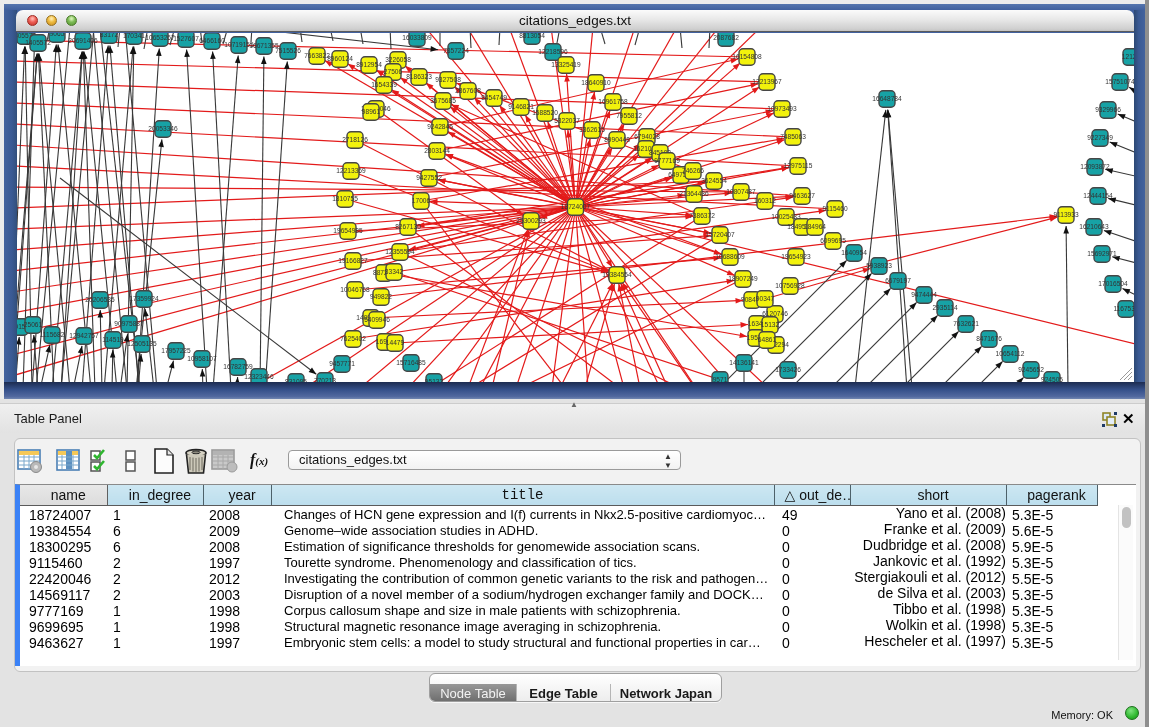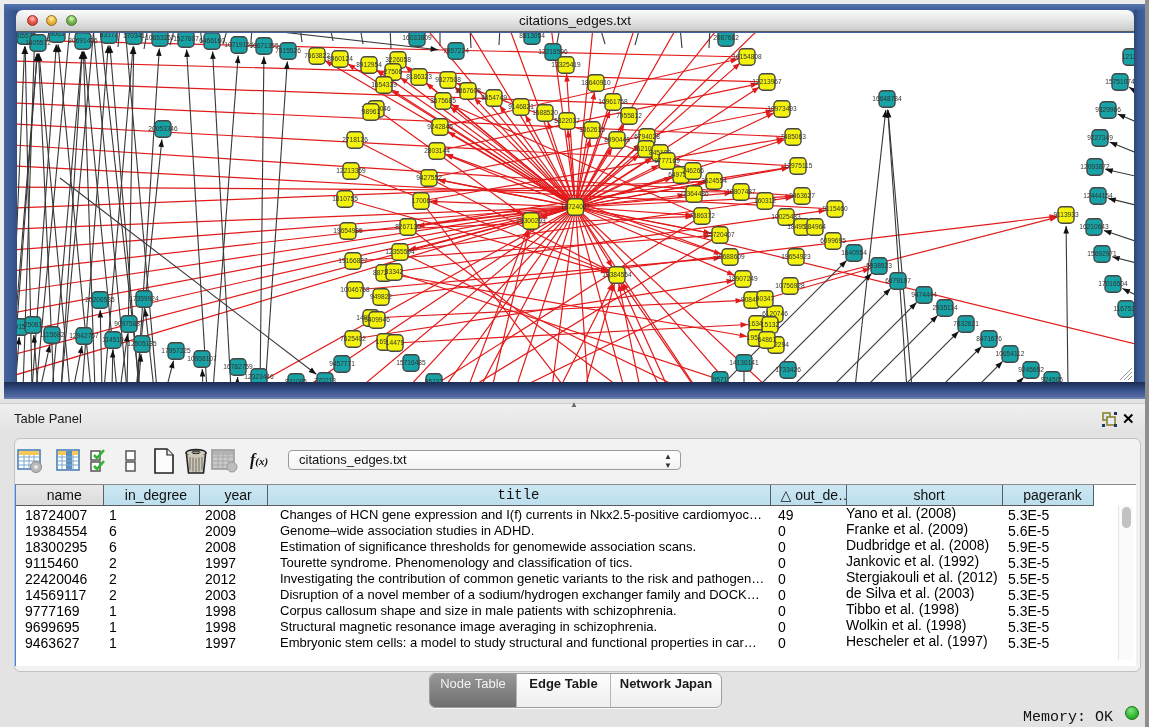--- a/index.html
+++ b/index.html
@@ -41,47 +41,47 @@
 
 #inner { position:absolute; left:14px; top:39px; width:1127px; height:234px;
   background:#f2f2f2; border:1px solid #c2c2c2; border-radius:6px; }
 #toolbar { position:absolute; left:2px; top:9px; height:28px; width:700px; }
 #combo { position:absolute; left:273px; top:11px; width:393px; height:20px;
   background:linear-gradient(#ffffff,#f2f2f2); border:1px solid #9a9a9a; border-radius:4px;
   font-size:13px; color:#111; padding-left:10px; line-height:18px; }
 #combo .arr { position:absolute; right:8px; top:1px; font-size:8px; color:#333; line-height:9px; }
 
 #tablewrap { position:absolute; left:0px; top:45px; width:1121px; height:182px;
-  background:#fff; overflow:hidden; border-top:1px solid #8a8a8a; border-left:1px solid #3b82f6; }
+  background:#fff; overflow:hidden; border-top:1px solid #8a8a8a; border-left:5px solid #3b82f6; }
 table { border-collapse:collapse; table-layout:fixed; width:1121px; font-size:14px; }
 th { height:20px; font-weight:normal; font-size:14px; color:#111; text-indent:10px;
   background:linear-gradient(#cde7f2,#bcdeed); border-right:1px solid #4d616a;
   border-bottom:1px solid #5a5a5a; overflow:hidden; white-space:nowrap; }
 th.c-name { background:linear-gradient(#e8e8e8,#dcdcdc); border-right:1px solid #606060; }
 th.c-title { text-indent:0;font-family:Liberation Mono, monospace; }
 td { height:11.8px; line-height:12.4px; padding:3.6px 0 0 6px; color:#000; white-space:nowrap; overflow:hidden; }
 td.c-name { padding-left:9px; }
 td.c-year { padding-left:6px;margin-top:36px; }
 td.c-title { padding-left:13px; font-size:13px; }
 td.c-out { padding-left:8px;margin-top:31px; }
-td.c-short { text-align:left; padding:0; }
+td.c-short { text-align:right; padding:0; }
 tr { vertical-align:middle; }
 #vscroll { position:absolute; right:7px; top:66px; width:15px; height:155px; background:#fbfbfb; border-left:1px solid #e4e4e4;}
 #vthumb { position:absolute; left:3px; top:2px; width:9px; height:21px; background:#c2c2c2; border-radius:5px; }
 
 
-#tabs { position:absolute; left:429px; top:274px; height:35px; display:flex;
+#tabs { position:absolute; left:429px; top:274px; height:29px; display:flex;
   border:1px solid #9f9f9f; border-radius:6px; overflow:hidden;
-  background:linear-gradient(#ffffff,#ededed); box-shadow:0 1px 0 rgba(255,255,255,.7); }
+  background:linear-gradient(#ffffff,#ededed); box-shadow:0 1px 0 rgba(255,255,255,.7);align-items:flex-end; }
 .tab { font-size:13px; font-weight:bold; color:#1a1a1a; text-align:center; padding-top:2px; border-right:1px solid #b5b5b5; }
 .tab.sel { background:linear-gradient(#989898,#6f6f6f); color:#f2f2f2; font-weight:normal; }
 .tab:last-child { border-right:none; }
 
 #status { position:absolute; left:0; bottom:0; width:100%; height:26px; }
-#status .mem { position:absolute; right:36px; top:8px; font-size:15px; color:#111;font-family:Liberation Mono, monospace; }
+#status .mem { position:absolute; right:36px; top:8px; font-size:11px; color:#111; }
 #memdot { position:absolute; right:10px; top:5px; width:14px; height:14px; border-radius:50%;
   background:radial-gradient(circle at 40% 30%, #7ee27e, #2eb82e 60%, #1f8f1f); border:1px solid #1a6e1a; }
 
 #right-strip { position:absolute; right:0; top:0; width:4px; height:727px; background:#8e8e8e; }
 
 
 .ic { position:absolute; top:0; }
 </style></head>
 <body>
 <div id="app">

